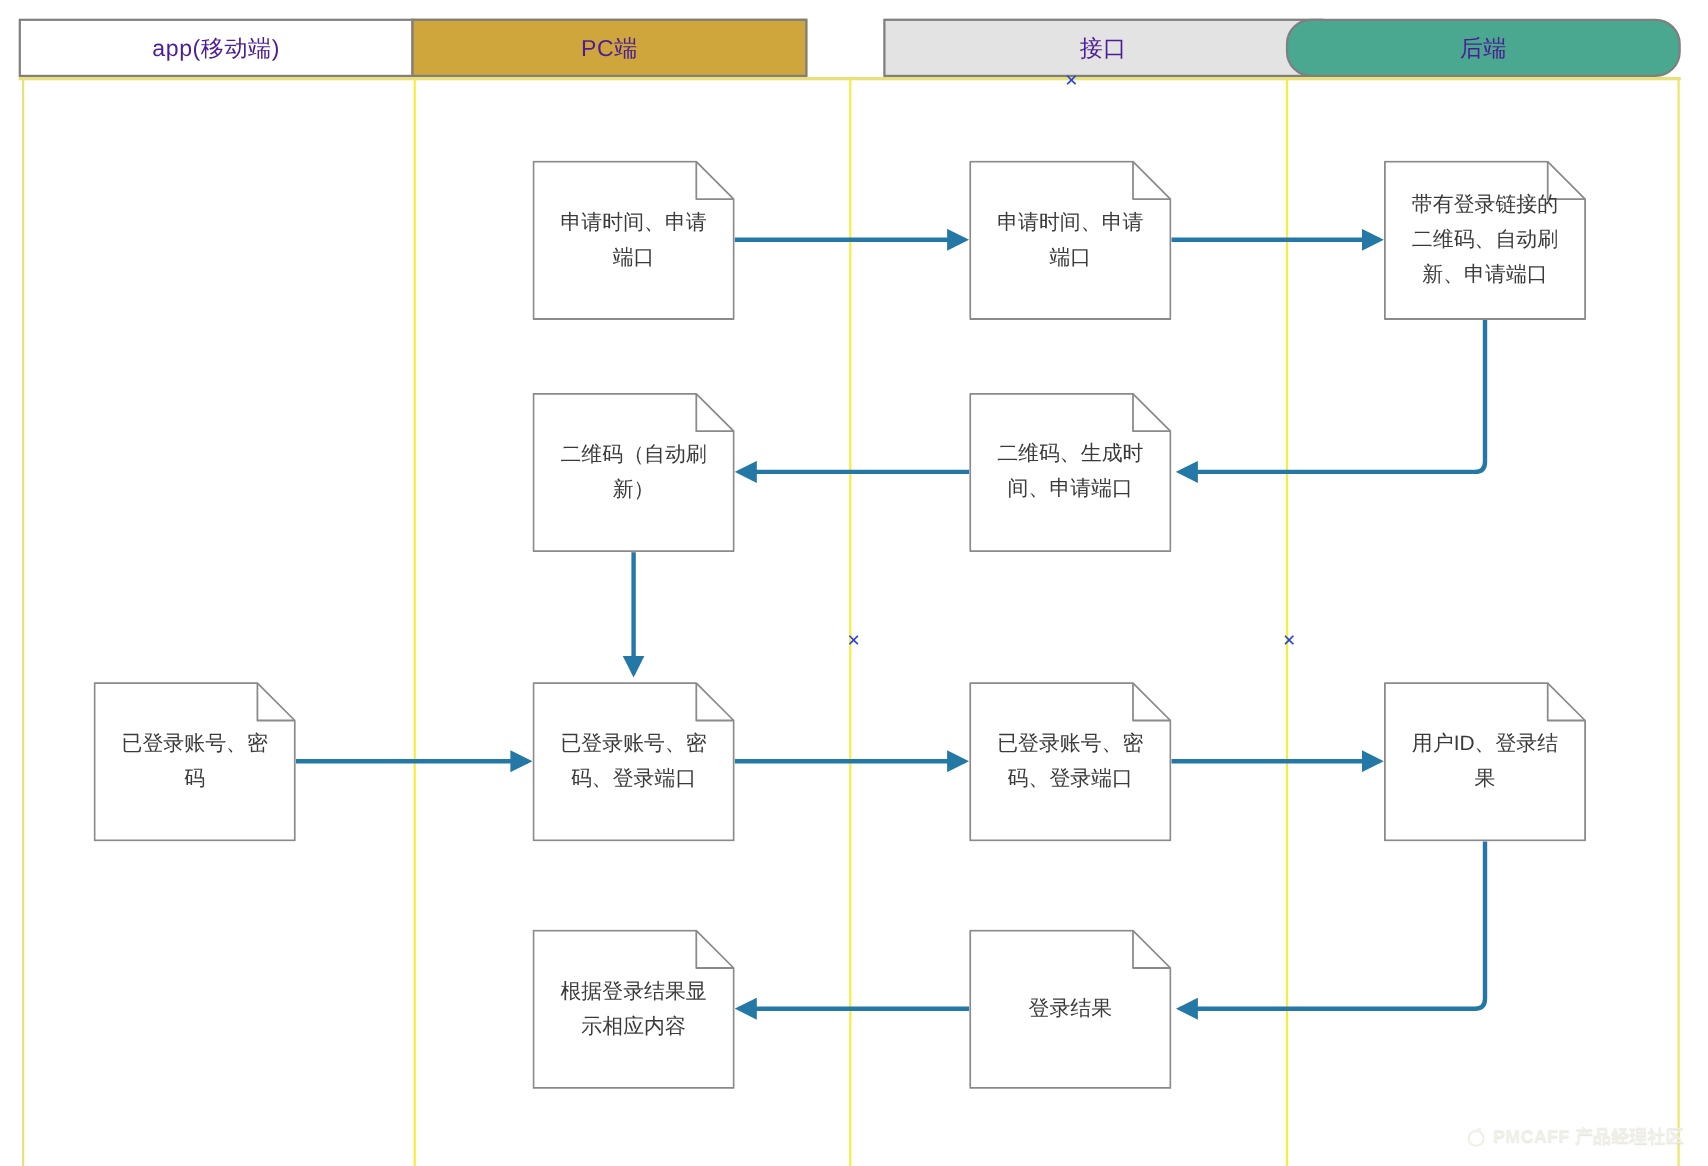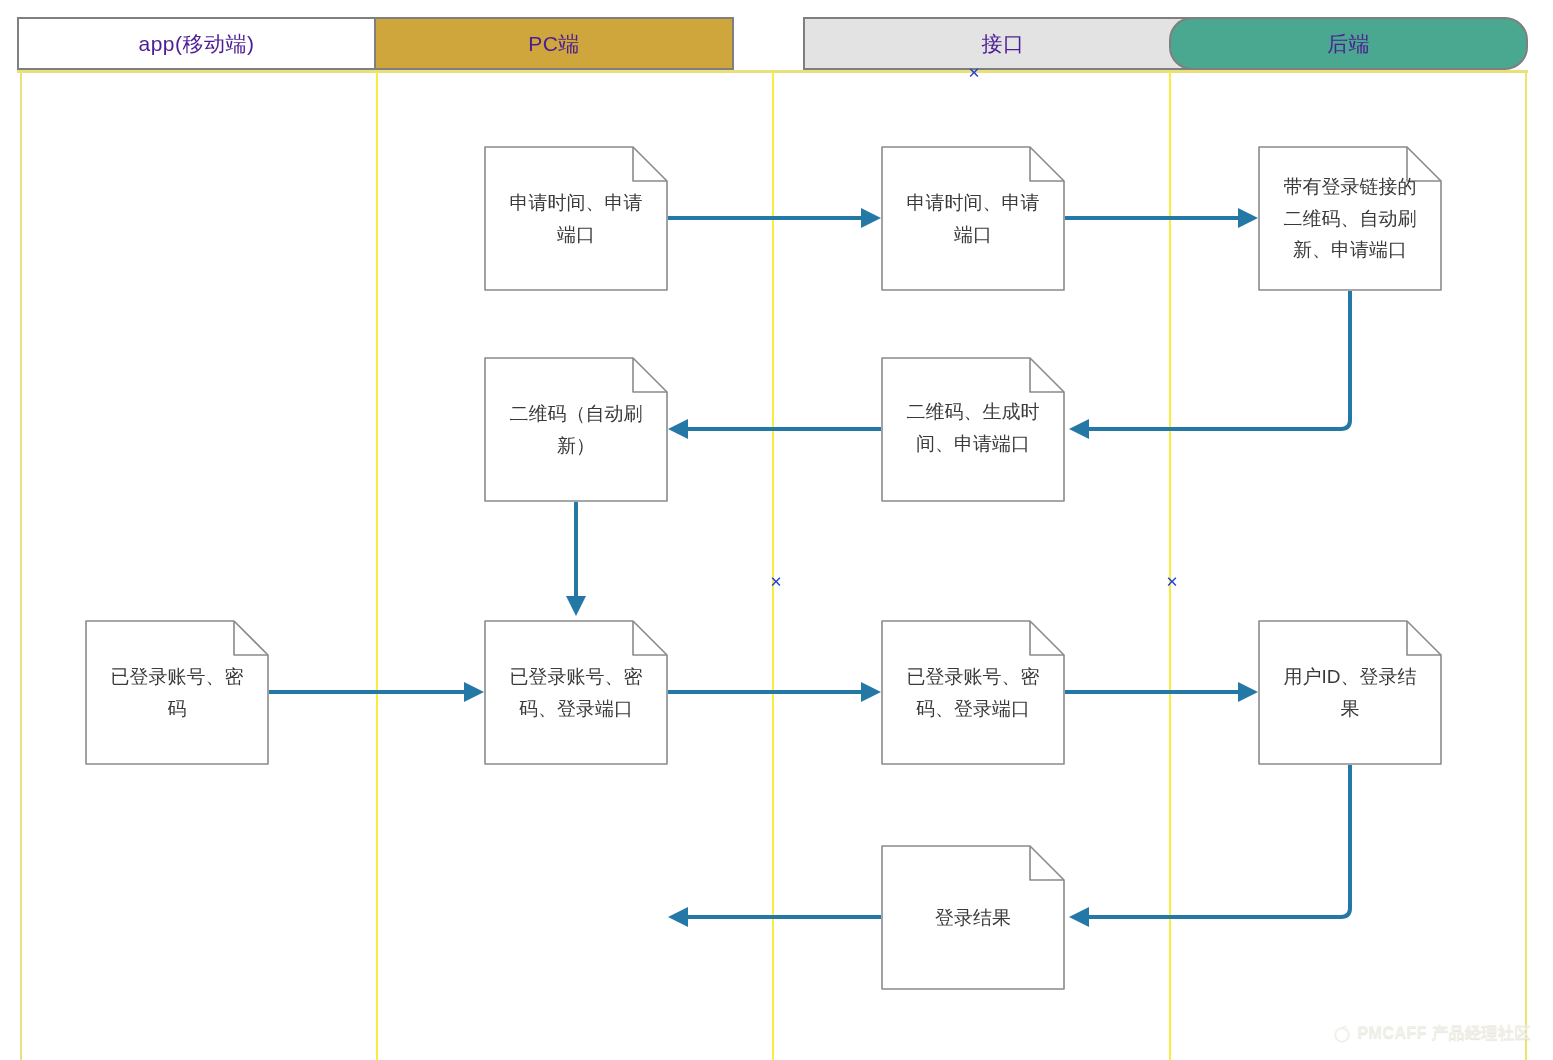--- a/index.html
+++ b/index.html
@@ -158,20 +158,27 @@
   </div>
 
   <div class="node n9">
     <svg viewBox="0 0 184 145">
       <path d="M1,1 L149,1 L183,35 L183,144 L1,144 Z" fill="#ffffff" stroke="#8a8a8a" stroke-width="1.6" stroke-linejoin="round"></path>
       <path d="M149,1 L149,35 L183,35" fill="none" stroke="#8a8a8a" stroke-width="1.6" stroke-linejoin="round"></path>
     </svg>
     <div class="node-label">用户ID、登录结果</div>
   </div>
 
+  <div class="node n10">
+    <svg viewBox="0 0 184 145">
+      <path d="M1,1 L149,1 L183,35 L183,144 L1,144 Z" fill="#ffffff" stroke="#8a8a8a" stroke-width="1.6" stroke-linejoin="round"></path>
+      <path d="M149,1 L149,35 L183,35" fill="none" stroke="#8a8a8a" stroke-width="1.6" stroke-linejoin="round"></path>
+    </svg>
+    <div class="node-label">根据登录结果显示相应内容</div>
+  </div>
 
   <div class="node n11">
     <svg viewBox="0 0 184 145">
       <path d="M1,1 L149,1 L183,35 L183,144 L1,144 Z" fill="#ffffff" stroke="#8a8a8a" stroke-width="1.6" stroke-linejoin="round"></path>
       <path d="M149,1 L149,35 L183,35" fill="none" stroke="#8a8a8a" stroke-width="1.6" stroke-linejoin="round"></path>
     </svg>
     <div class="node-label">登录结果</div>
   </div>
 
   <span class="xmark x1">✕</span>

